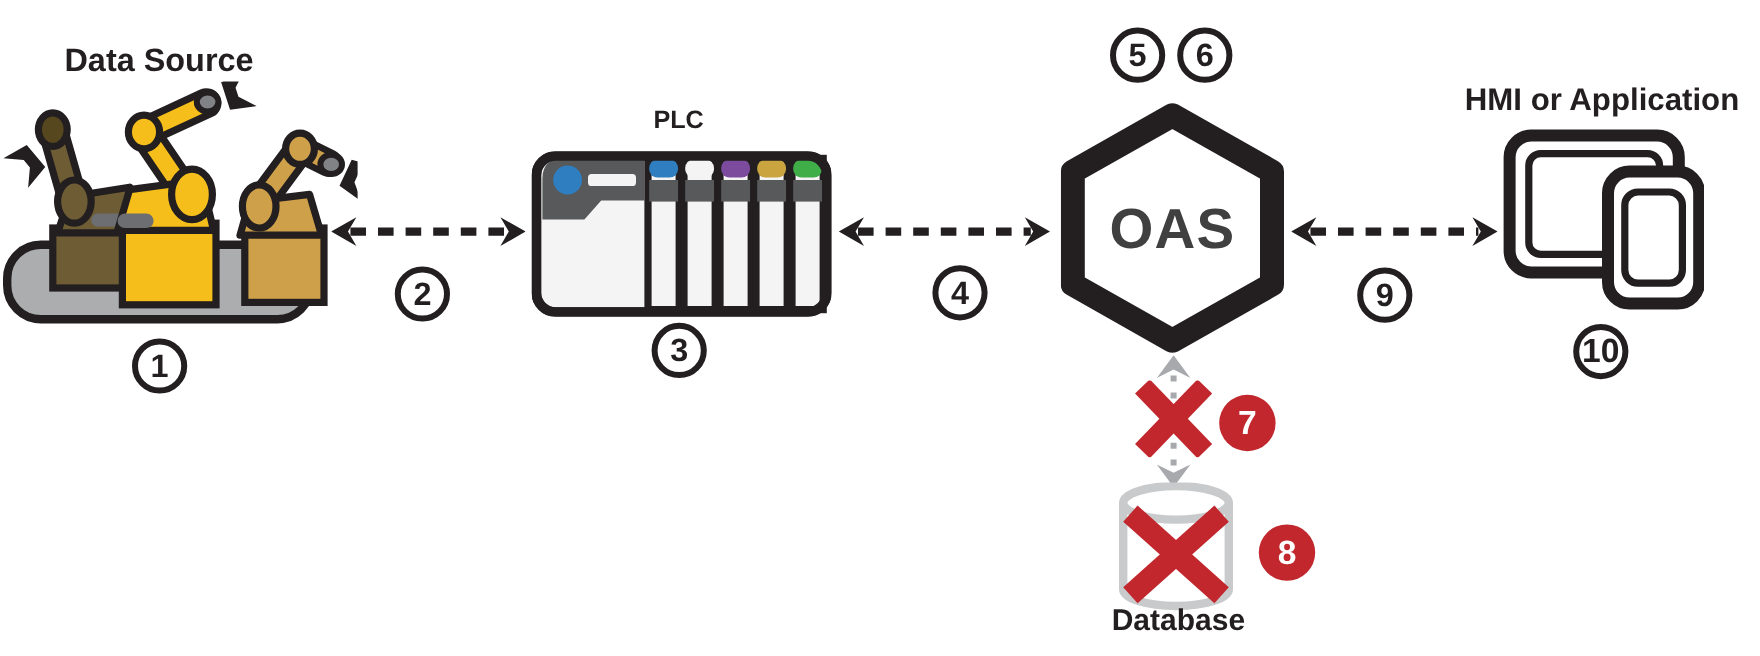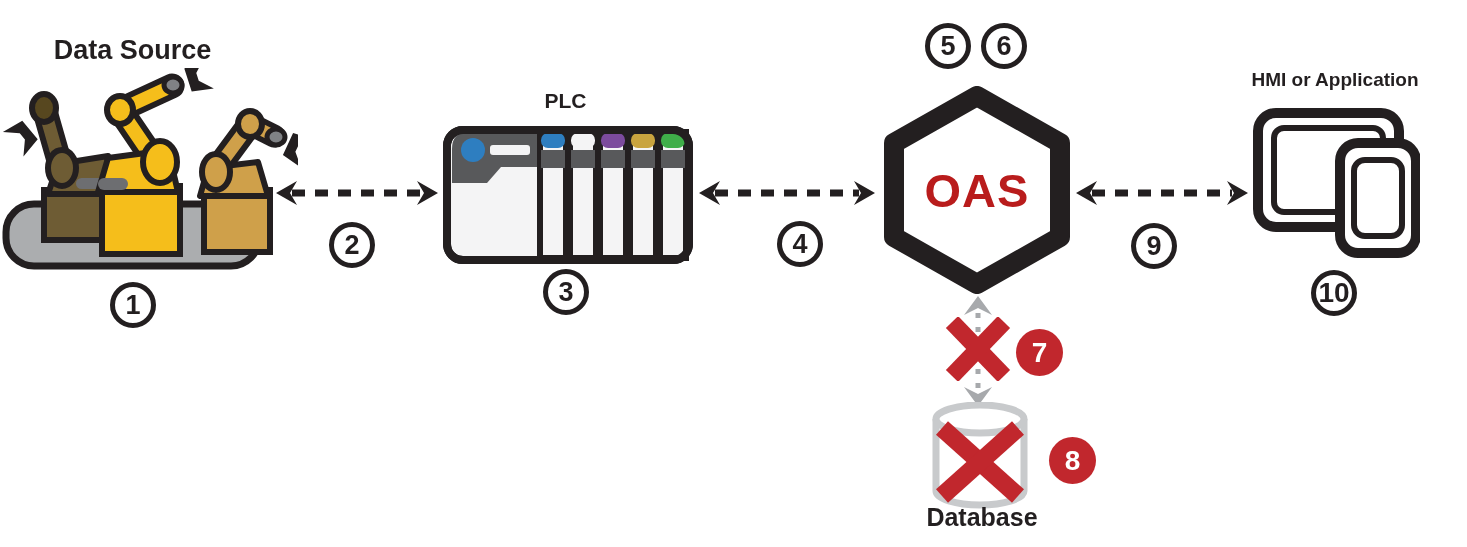--- a/index.html
+++ b/index.html
@@ -6,21 +6,21 @@
   body{width:1467px;height:547px;position:relative;overflow:hidden;
        font-family:"Liberation Sans", sans-serif;color:#231F20;}
   .abs{position:absolute;}
   .node-label{font-weight:bold;text-align:center;color:#231F20;line-height:1.05;}
   .badge{position:absolute;display:flex;align-items:center;justify-content:center;
          border-radius:50%;font-weight:bold;box-sizing:border-box;}
   .badge-black{width:46px;height:46px;border:5px solid #231F20;background:#ffffff;
                color:#231F20;font-size:27px;}
   .badge-red{width:47px;height:47px;background:#C1272D;color:#ffffff;font-size:28px;}
   .oas-text{display:flex;align-items:center;justify-content:center;
-            font-weight:bold;font-size:47px;letter-spacing:1px;color:#b91c1c;text-align:center;}
+            font-weight:bold;font-size:47px;letter-spacing:1px;color:#404040;text-align:center;}
   svg{display:block;}
 </style>
 </head>
 <body>
 
 <div class="abs" style="left:0;top:0;width:1467px;height:547px;">
 
   <div class="abs node-label" style="left:35px;top:36px;width:195px;font-size:27px;">Data Source</div>
 
   <svg class="abs" style="left:0;top:68px;" width="298" height="208" viewBox="0 0 298 208">
@@ -125,21 +125,21 @@
   </svg>
   <div class="abs oas-text" style="left:884px;top:86px;width:186px;height:208px;">OAS</div>
 
   <svg class="abs" style="left:1076px;top:179px;" width="172" height="28" viewBox="0 0 172 28">
     <polygon points="0,14 21,2 14,14 21,26" fill="#231F20"></polygon>
     <polygon points="172,14 151,2 158,14 151,26" fill="#231F20"></polygon>
     <line x1="16" y1="14" x2="156" y2="14" stroke="#231F20" stroke-width="7" stroke-dasharray="13 10"></line>
   </svg>
   <div class="badge badge-black abs" style="left:1131px;top:223px;">9</div>
 
-  <div class="abs node-label" style="left:1203px;top:70px;width:264px;font-size:19px;">HMI or Application</div>
+  <div class="abs node-label" style="left:1203px;top:70px;width:264px;font-size:26px;">HMI or Application</div>
 
   <svg class="abs" style="left:1252px;top:107px;" width="168" height="152" viewBox="0 0 168 152">
     <rect x="6" y="6" width="141" height="114" rx="18" fill="#ffffff" stroke="#231F20" stroke-width="10"></rect>
     <rect x="22" y="21" width="109" height="84" rx="10" fill="#ffffff" stroke="#231F20" stroke-width="6"></rect>
     <rect x="88" y="36" width="76" height="110" rx="18" fill="#ffffff" stroke="#231F20" stroke-width="10"></rect>
     <rect x="102" y="53" width="48" height="76" rx="11" fill="#ffffff" stroke="#231F20" stroke-width="6"></rect>
   </svg>
 
   <div class="badge badge-black abs" style="left:1311px;top:270px;font-size:28px;">10</div>
 

